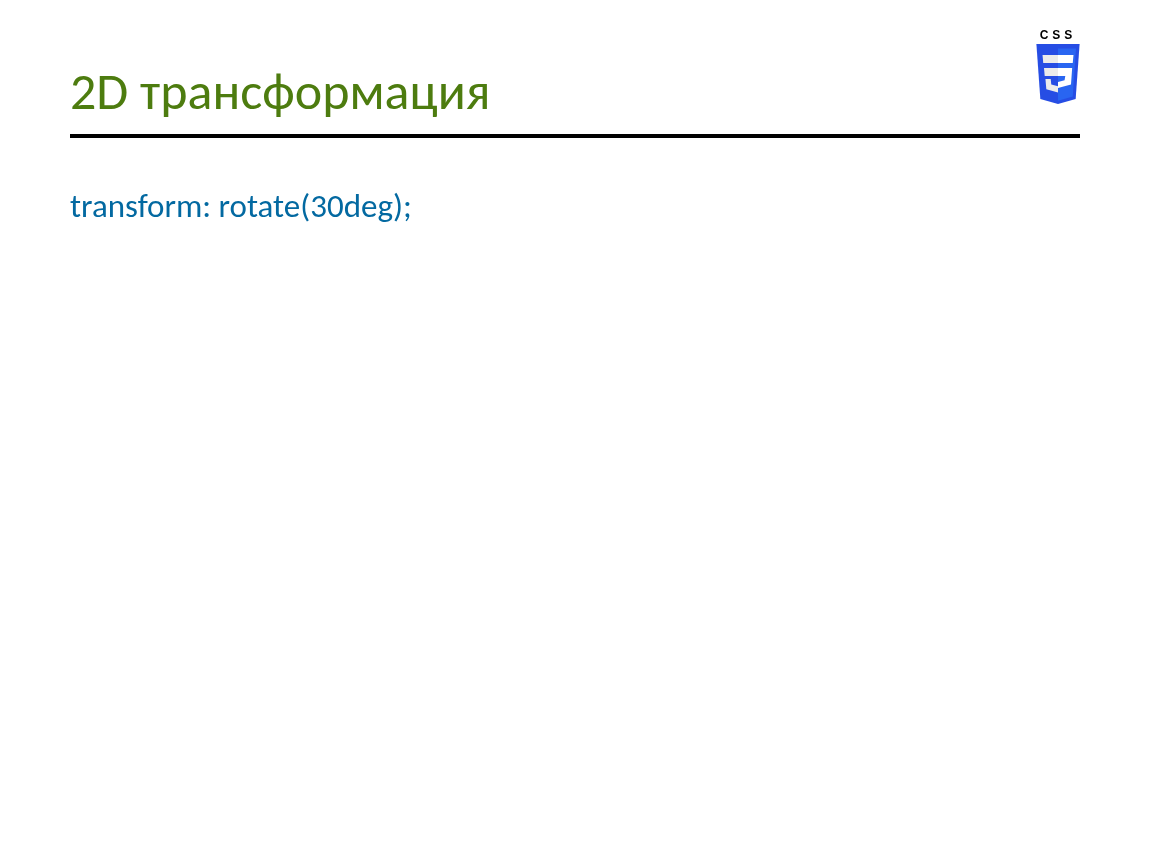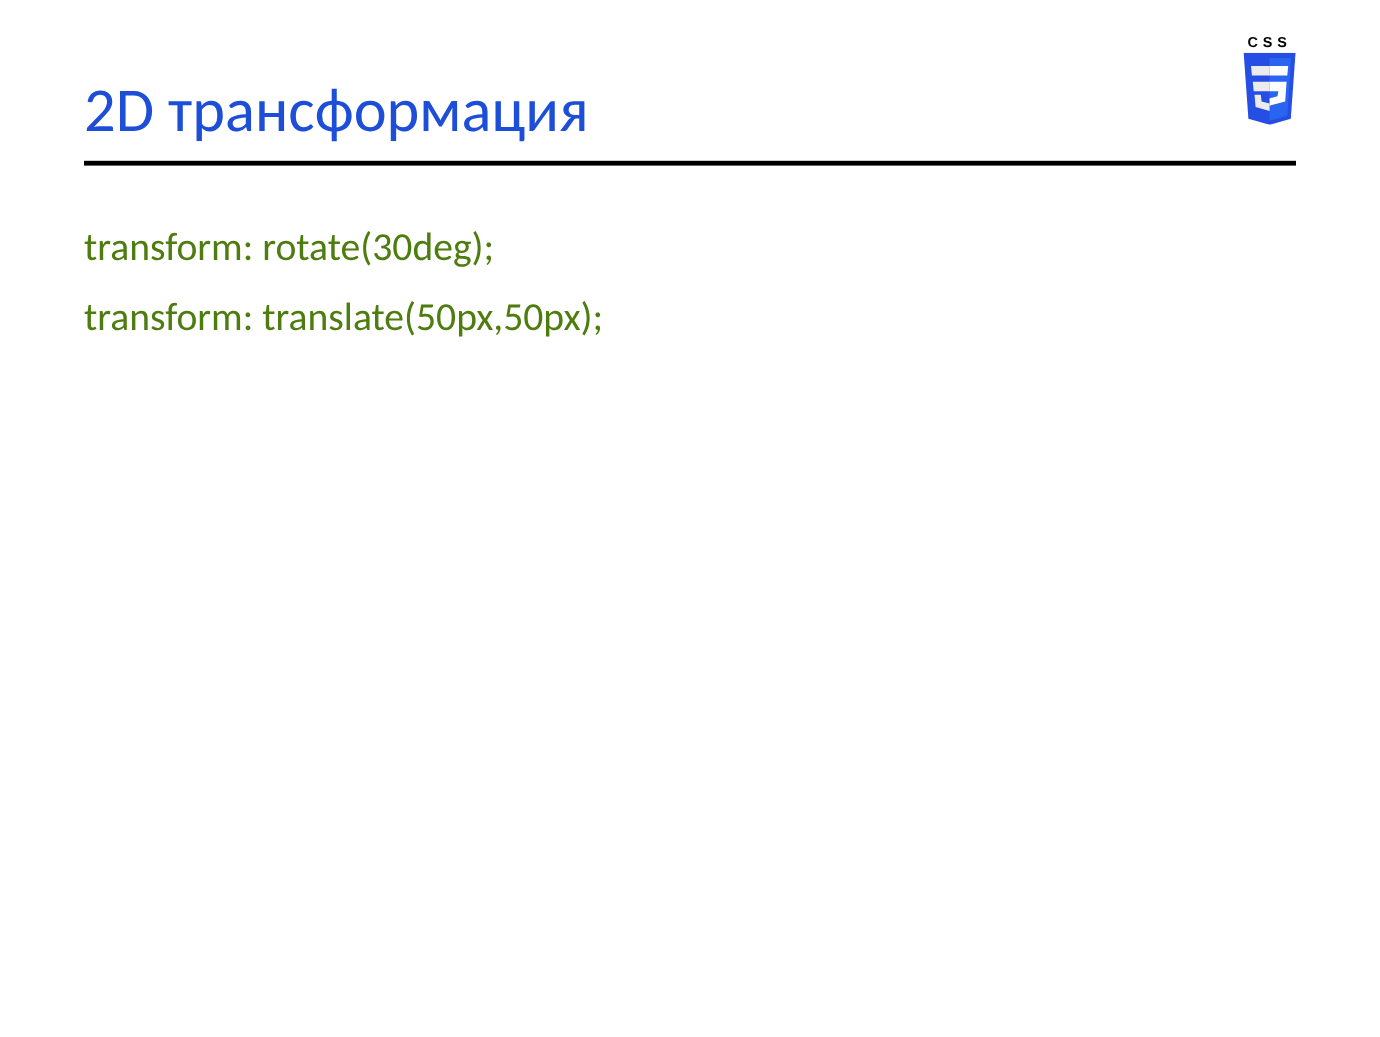--- a/index.html
+++ b/index.html
@@ -23,21 +23,21 @@
     }
     .header-row {
       display: flex;
       justify-content: space-between;
       align-items: flex-start;
       position: relative;
     }
     .title {
       font-size: 52px;
       font-weight: 400;
-      color: #1d4ed8;
+      color: #4d7c0f;
       line-height: 1.2;
       padding-bottom: 10px;
     }
     .title-underline {
       border-bottom: 4px solid #000000;
       width: 100%;
       margin-top: 2px;
     }
     .css3-logo {
       position: absolute;
@@ -59,21 +59,21 @@
     }
     .css3-shield {
       width: 56px;
       height: 60px;
     }
     .content {
       margin-top: 40px;
     }
     .content-line {
       font-size: 33px;
-      color: #4d7c0f;
+      color: #0369a1;
       line-height: 1.75;
       font-weight: 400;
     }
   </style>
 </head>
 <body>
 
 <div class="slide">
 
   <div class="css3-logo">
@@ -89,16 +89,15 @@
     </svg>
   </div>
 
   <div class="header-row">
     <h1 class="title">2D трансформация</h1>
   </div>
   <div class="title-underline"></div>
 
   <div class="content">
     <div class="content-line">transform: rotate(30deg);</div>
-    <div class="content-line">transform: translate(50px,50px);</div>
   </div>
 
 </div>
 
 </body></html>

